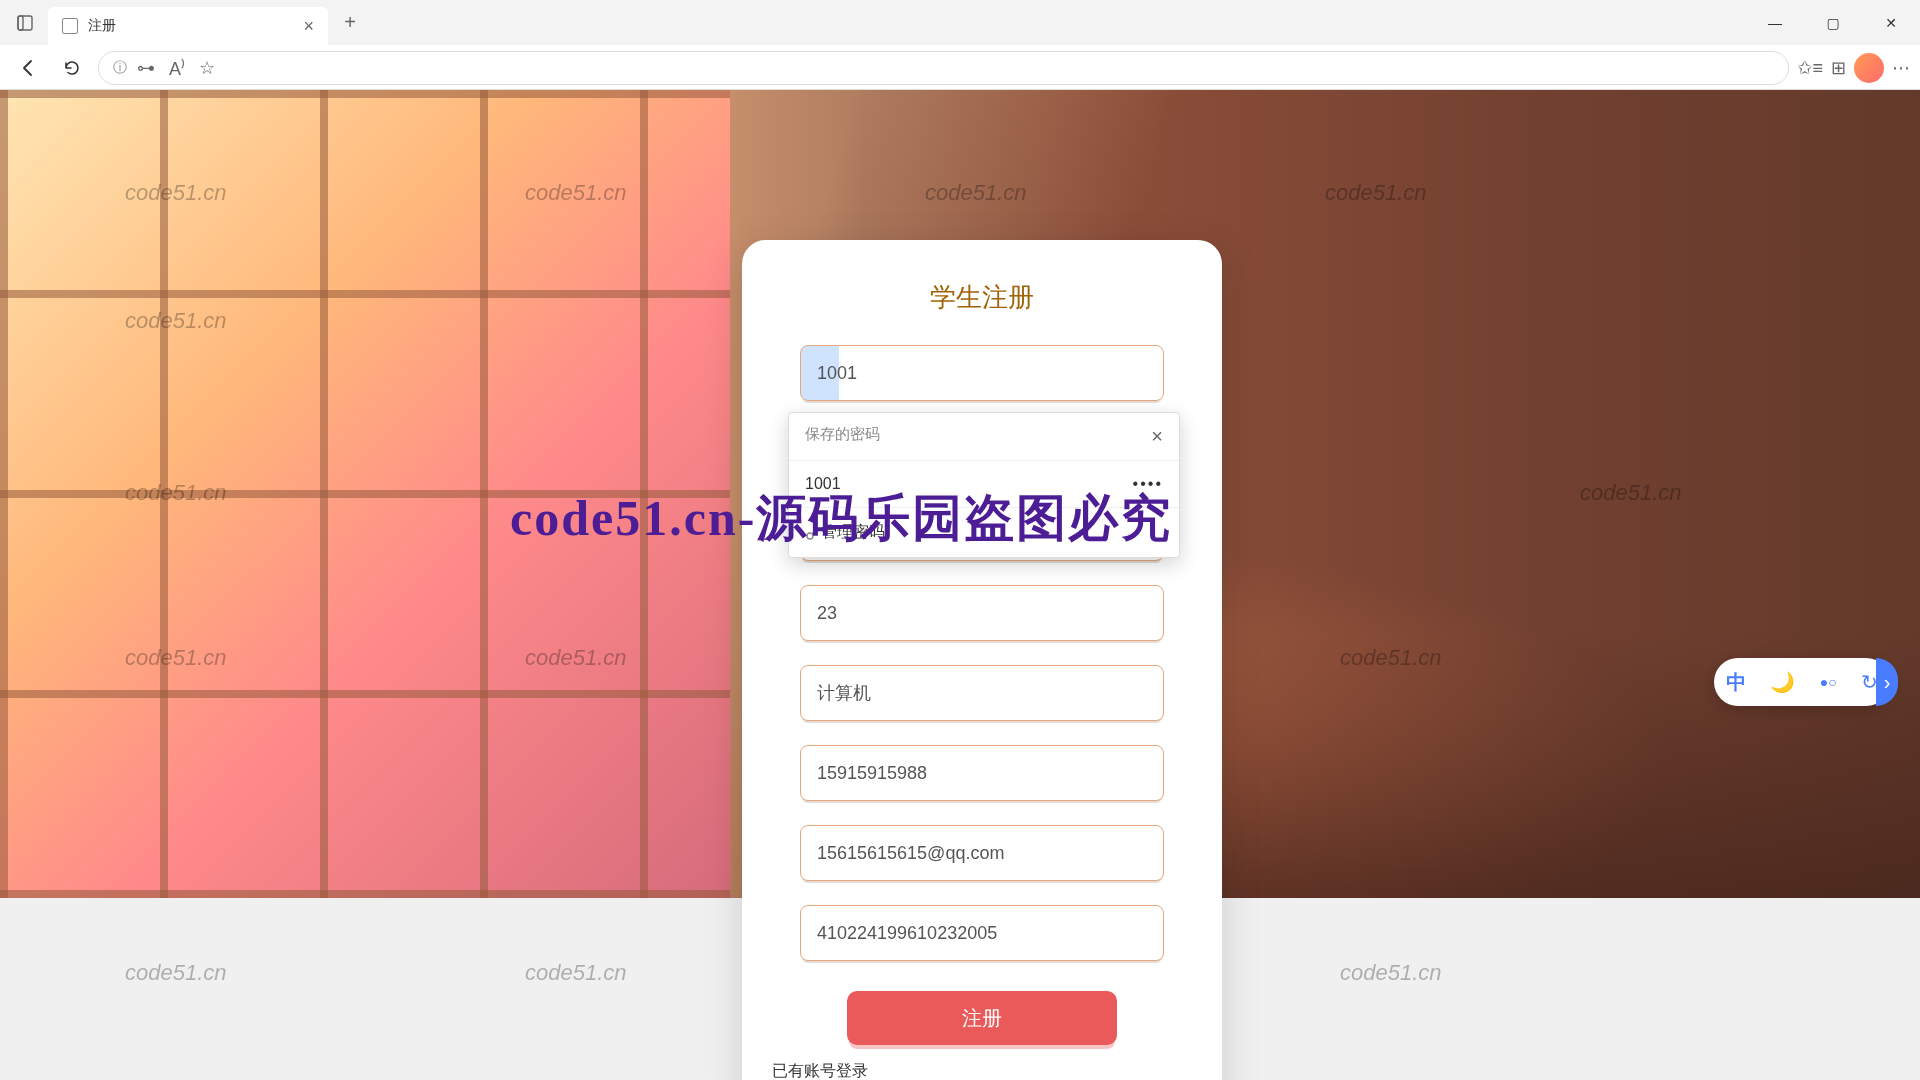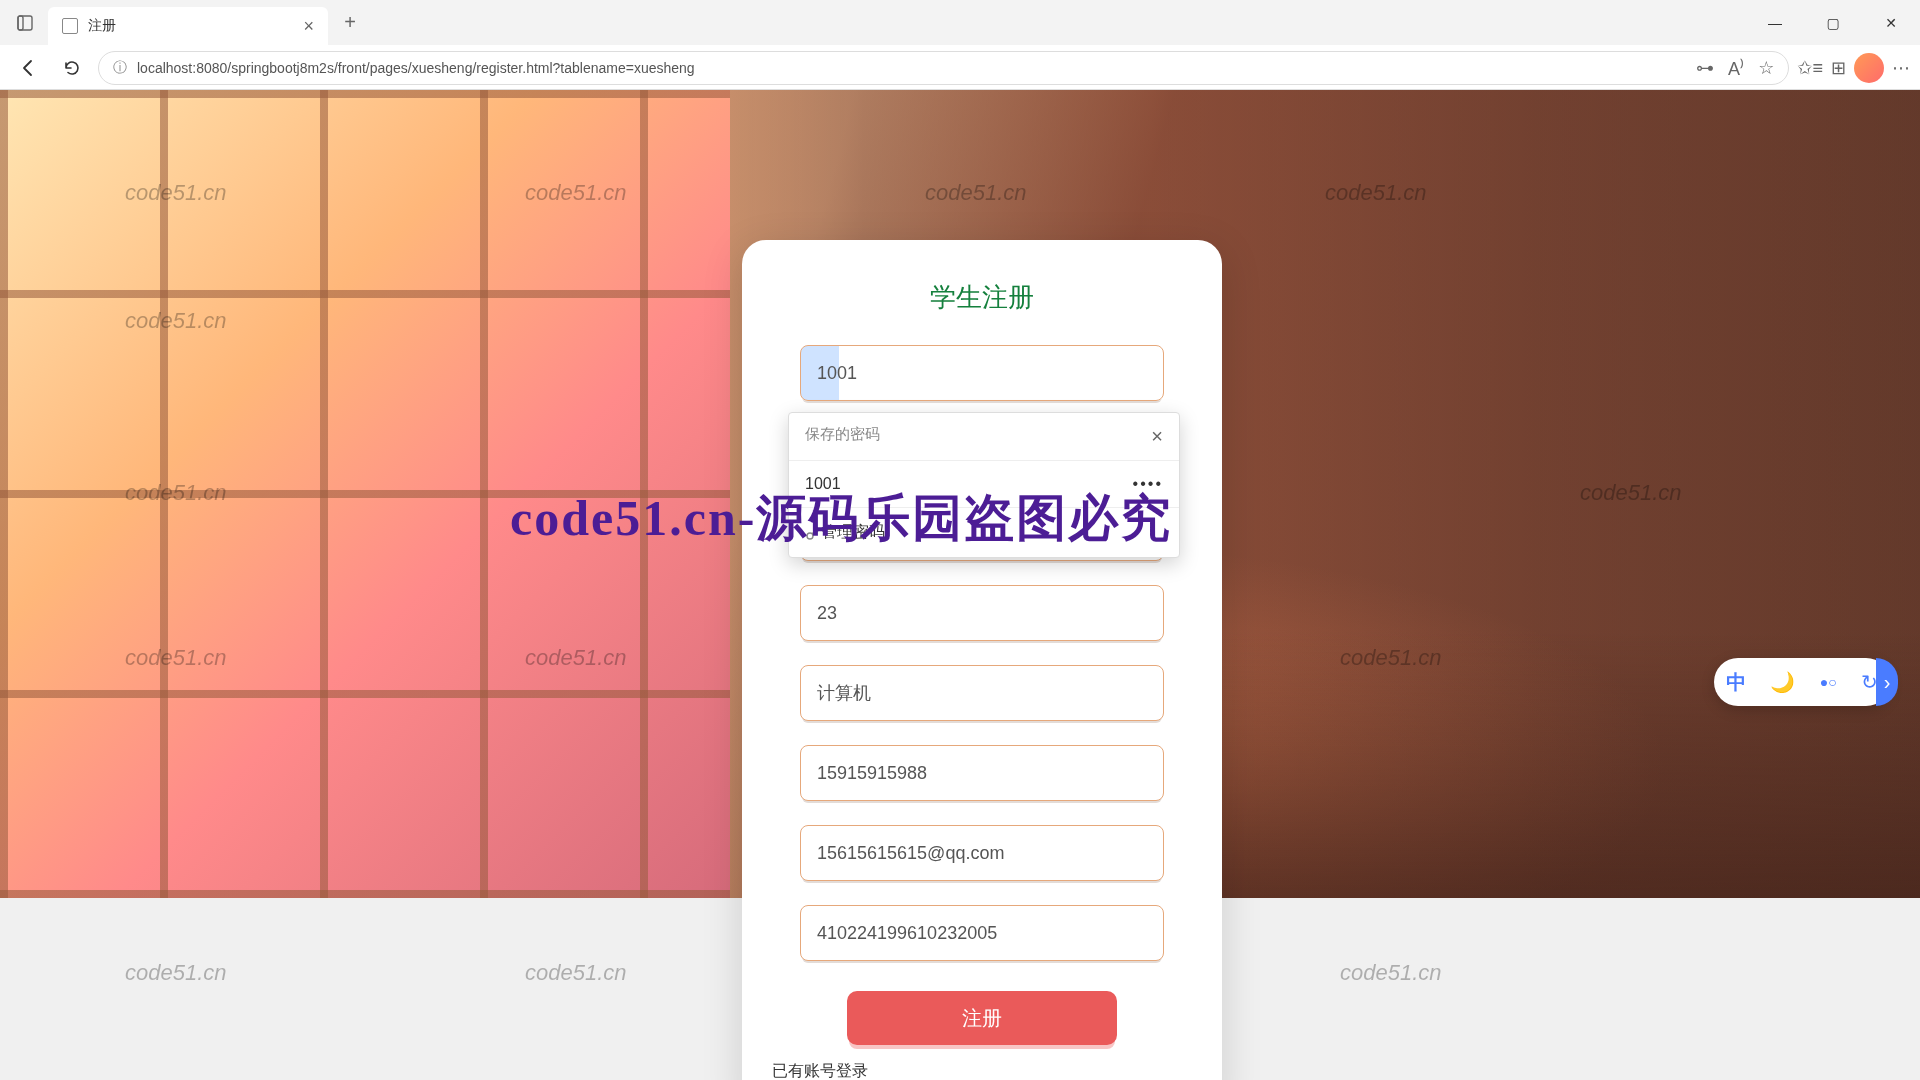--- a/index.html
+++ b/index.html
@@ -45,21 +45,21 @@
    linear-gradient(0deg, rgba(60,30,22,.6), transparent 60%),
    radial-gradient(ellipse at 25% 70%, rgba(255,140,90,.35), transparent 50%);
 }
 
 
 .wm { position: absolute; color: rgba(0,0,0,.28); font-size: 22px; font-style: italic; pointer-events: none; }
 .wm-big { position: absolute; color: #4c1d95; font-size: 50px; font-weight: 700; font-family: "SimSun", serif; letter-spacing: 2px; pointer-events: none; top: 395px; left: 510px; white-space: nowrap; z-index: 50; }
 
 
 .card { position: absolute; left: 742px; top: 150px; width: 480px; background: #fff; border-radius: 24px; padding: 40px 58px 30px; box-shadow: 0 10px 40px rgba(0,0,0,.15); }
-.card-title { color: #15803d; text-align: center; font-size: 26px; margin-bottom: 30px; }
+.card-title { color: #a16207; text-align: center; font-size: 26px; margin-bottom: 30px; }
 .field { width: 100%; height: 56px; border: 1px solid #e6a87b; border-radius: 8px; margin-bottom: 24px; padding: 0 16px; font-size: 18px; color: #555; background: #fff; outline: none; box-shadow: 0 4px 0 -2px rgba(100,60,40,.18); }
 .field::placeholder { color: #bbb; }
 .field.obscured { position: relative; z-index: 1; }
 .submit { display: block; width: 270px; height: 54px; margin: 6px auto 16px; background: #ea5a5a; color: #fff; border: none; border-radius: 10px; font-size: 20px; box-shadow: 0 6px 0 -2px rgba(234,90,90,.35); cursor: pointer; }
 .login-link { display: inline-block; color: #333; font-size: 16px; margin-left: -28px; }
 
 
 .pw-pop { position: absolute; left: 788px; top: 322px; width: 392px; background: #fff; border: 1px solid #ddd; border-radius: 4px; box-shadow: 0 6px 20px rgba(0,0,0,.18); z-index: 40; }
 .pw-head { display: flex; align-items: flex-start; justify-content: space-between; padding: 12px 16px; font-size: 15px; color: #888; }
 .pw-close { color: #666; font-size: 20px; cursor: pointer; }
@@ -103,21 +103,20 @@
           <path d="M12 2 L5 9 L12 16" fill="none" stroke="#333" stroke-width="1.8" stroke-linecap="round" stroke-linejoin="round"></path>
         </svg>
     </div>
     <div class="nav-btn">
       <svg width="18" height="18" viewBox="0 0 18 18">
           <path d="M3 9a6 6 0 1 1 2 4.5M3 9V4m0 5h5" fill="none" stroke="#333" stroke-width="1.6" stroke-linecap="round"></path>
         </svg>
     </div>
     <div class="url-box">
       <span class="url-lock">ⓘ</span>
-      <span class="url-text">localhost:8080/springbootj8m2s/front/pages/xuesheng/register.html?tablename=xuesheng</span>
       <div class="addr-icons">
         <span class="addr-icon">⊶</span>
         <span class="addr-icon">A⁾</span>
         <span class="addr-icon">☆</span>
       </div>
     </div>
     <span class="addr-icon">✩≡</span>
     <span class="addr-icon">⊞</span>
     <span class="profile-dot"></span>
     <span class="addr-icon">⋯</span>

